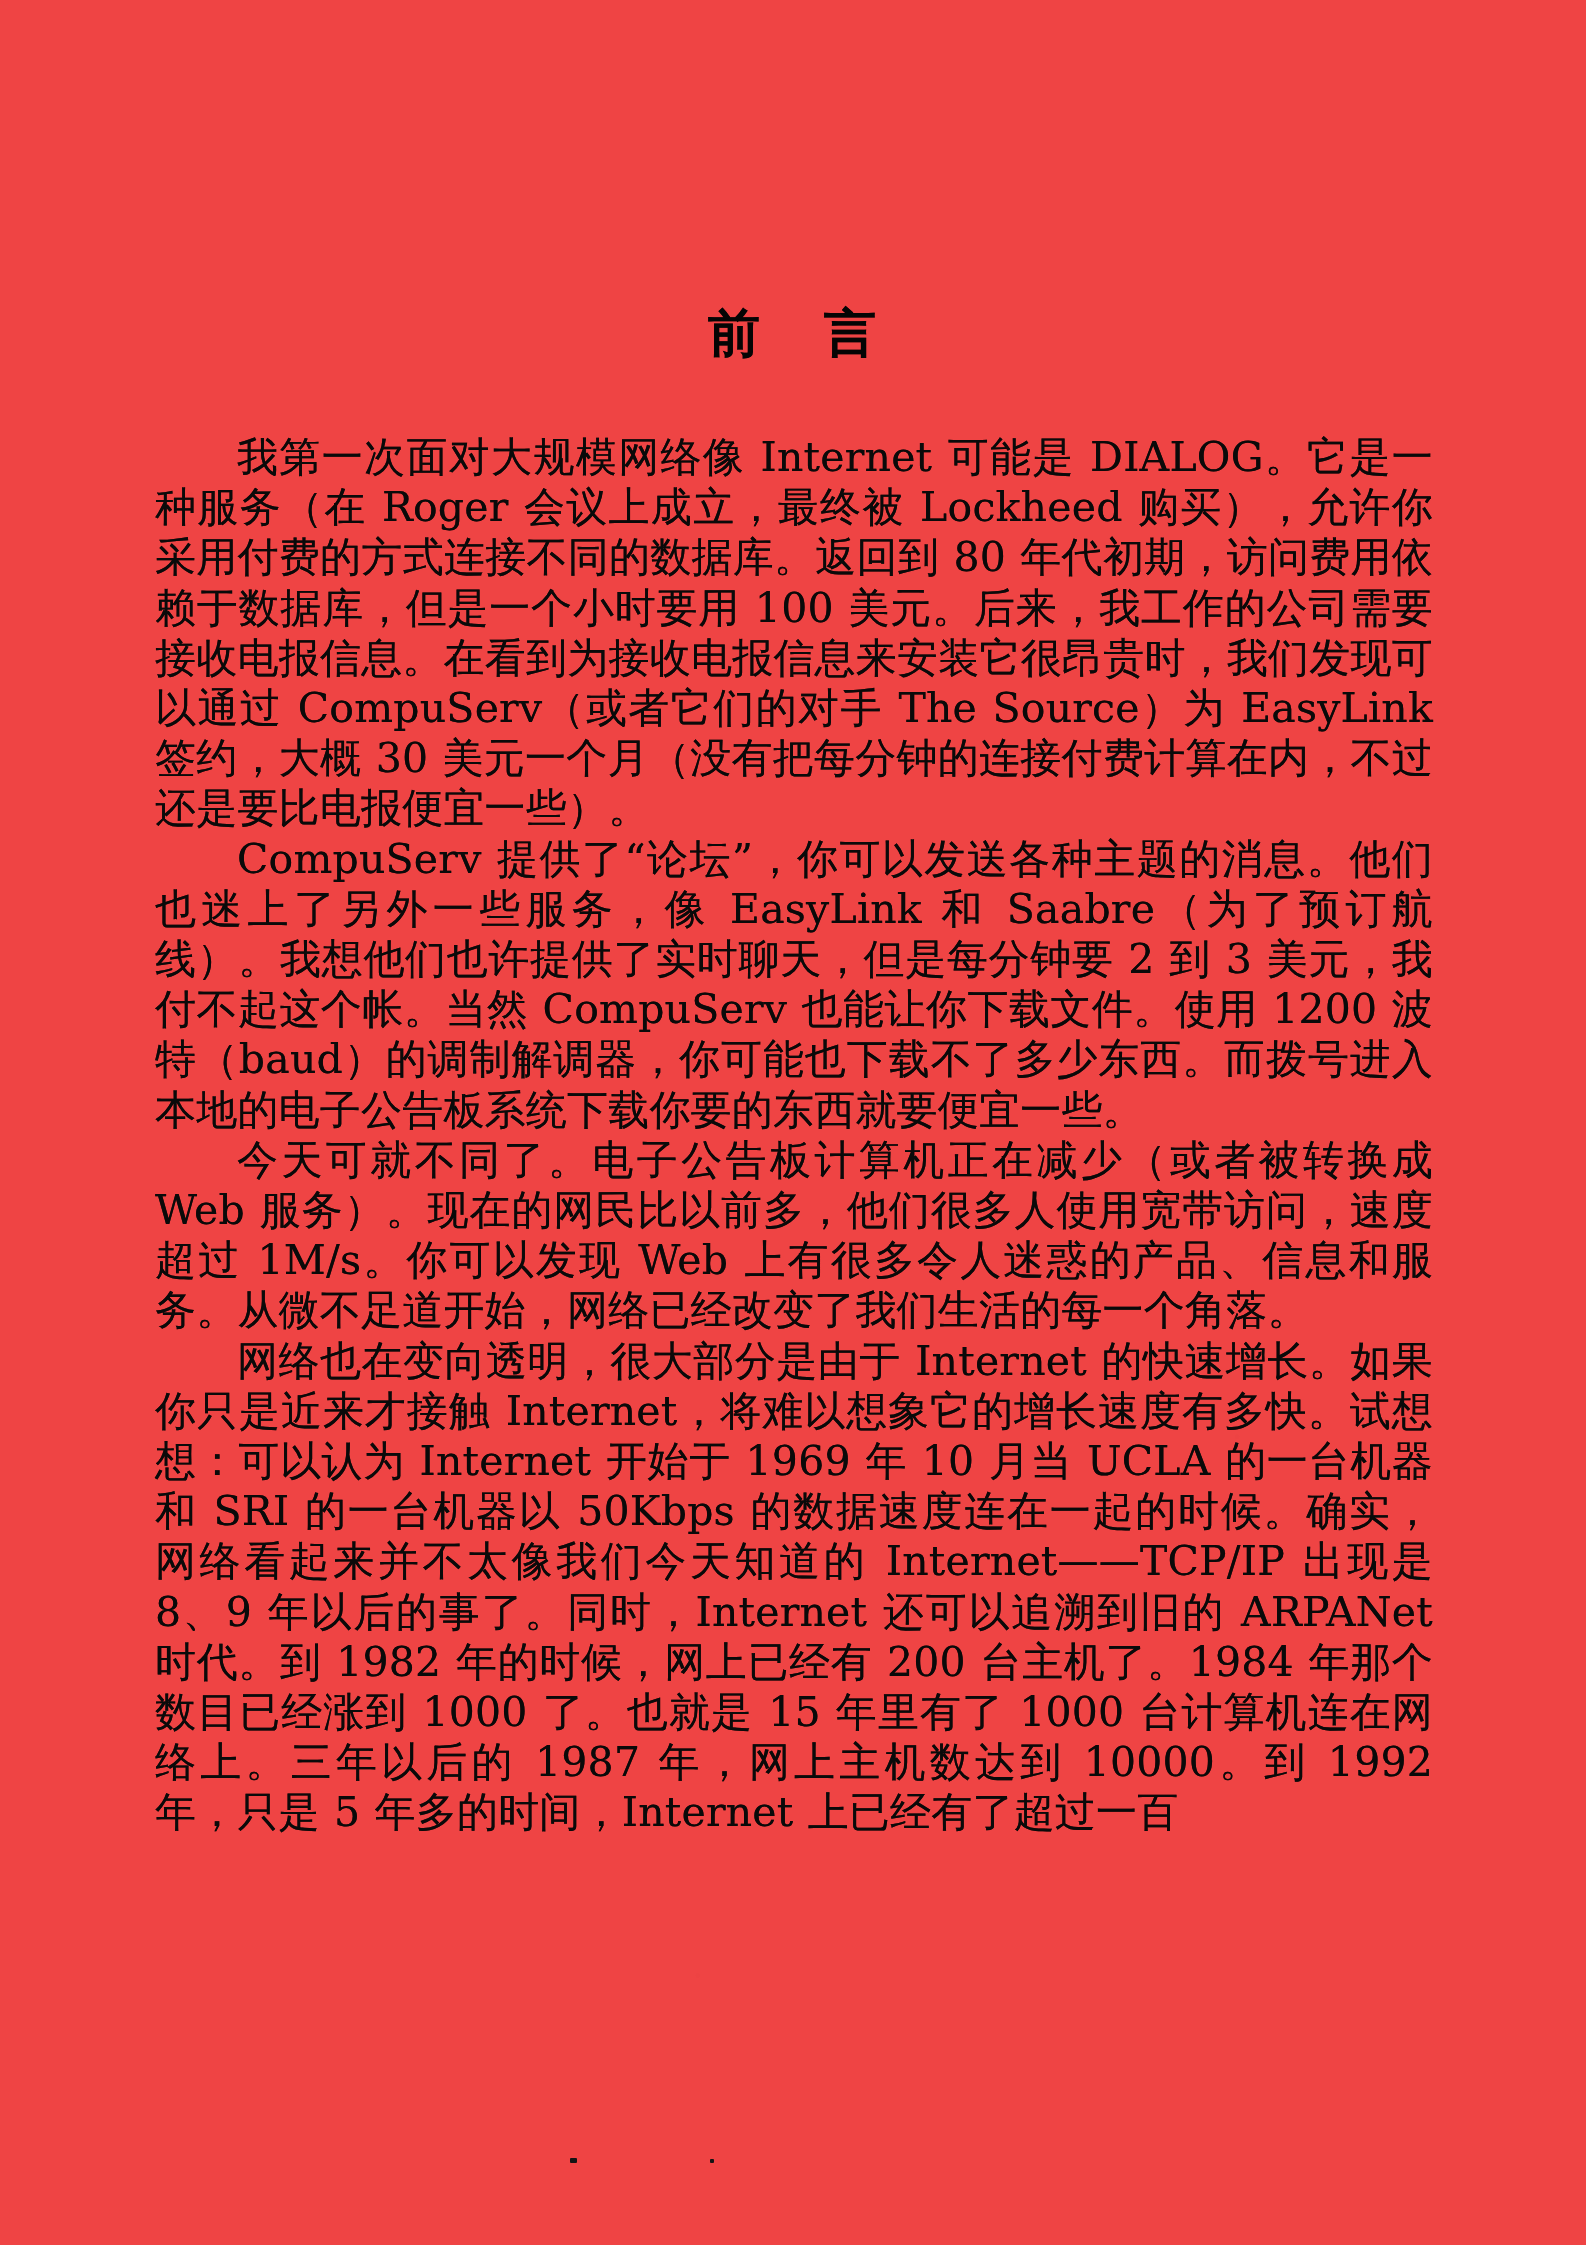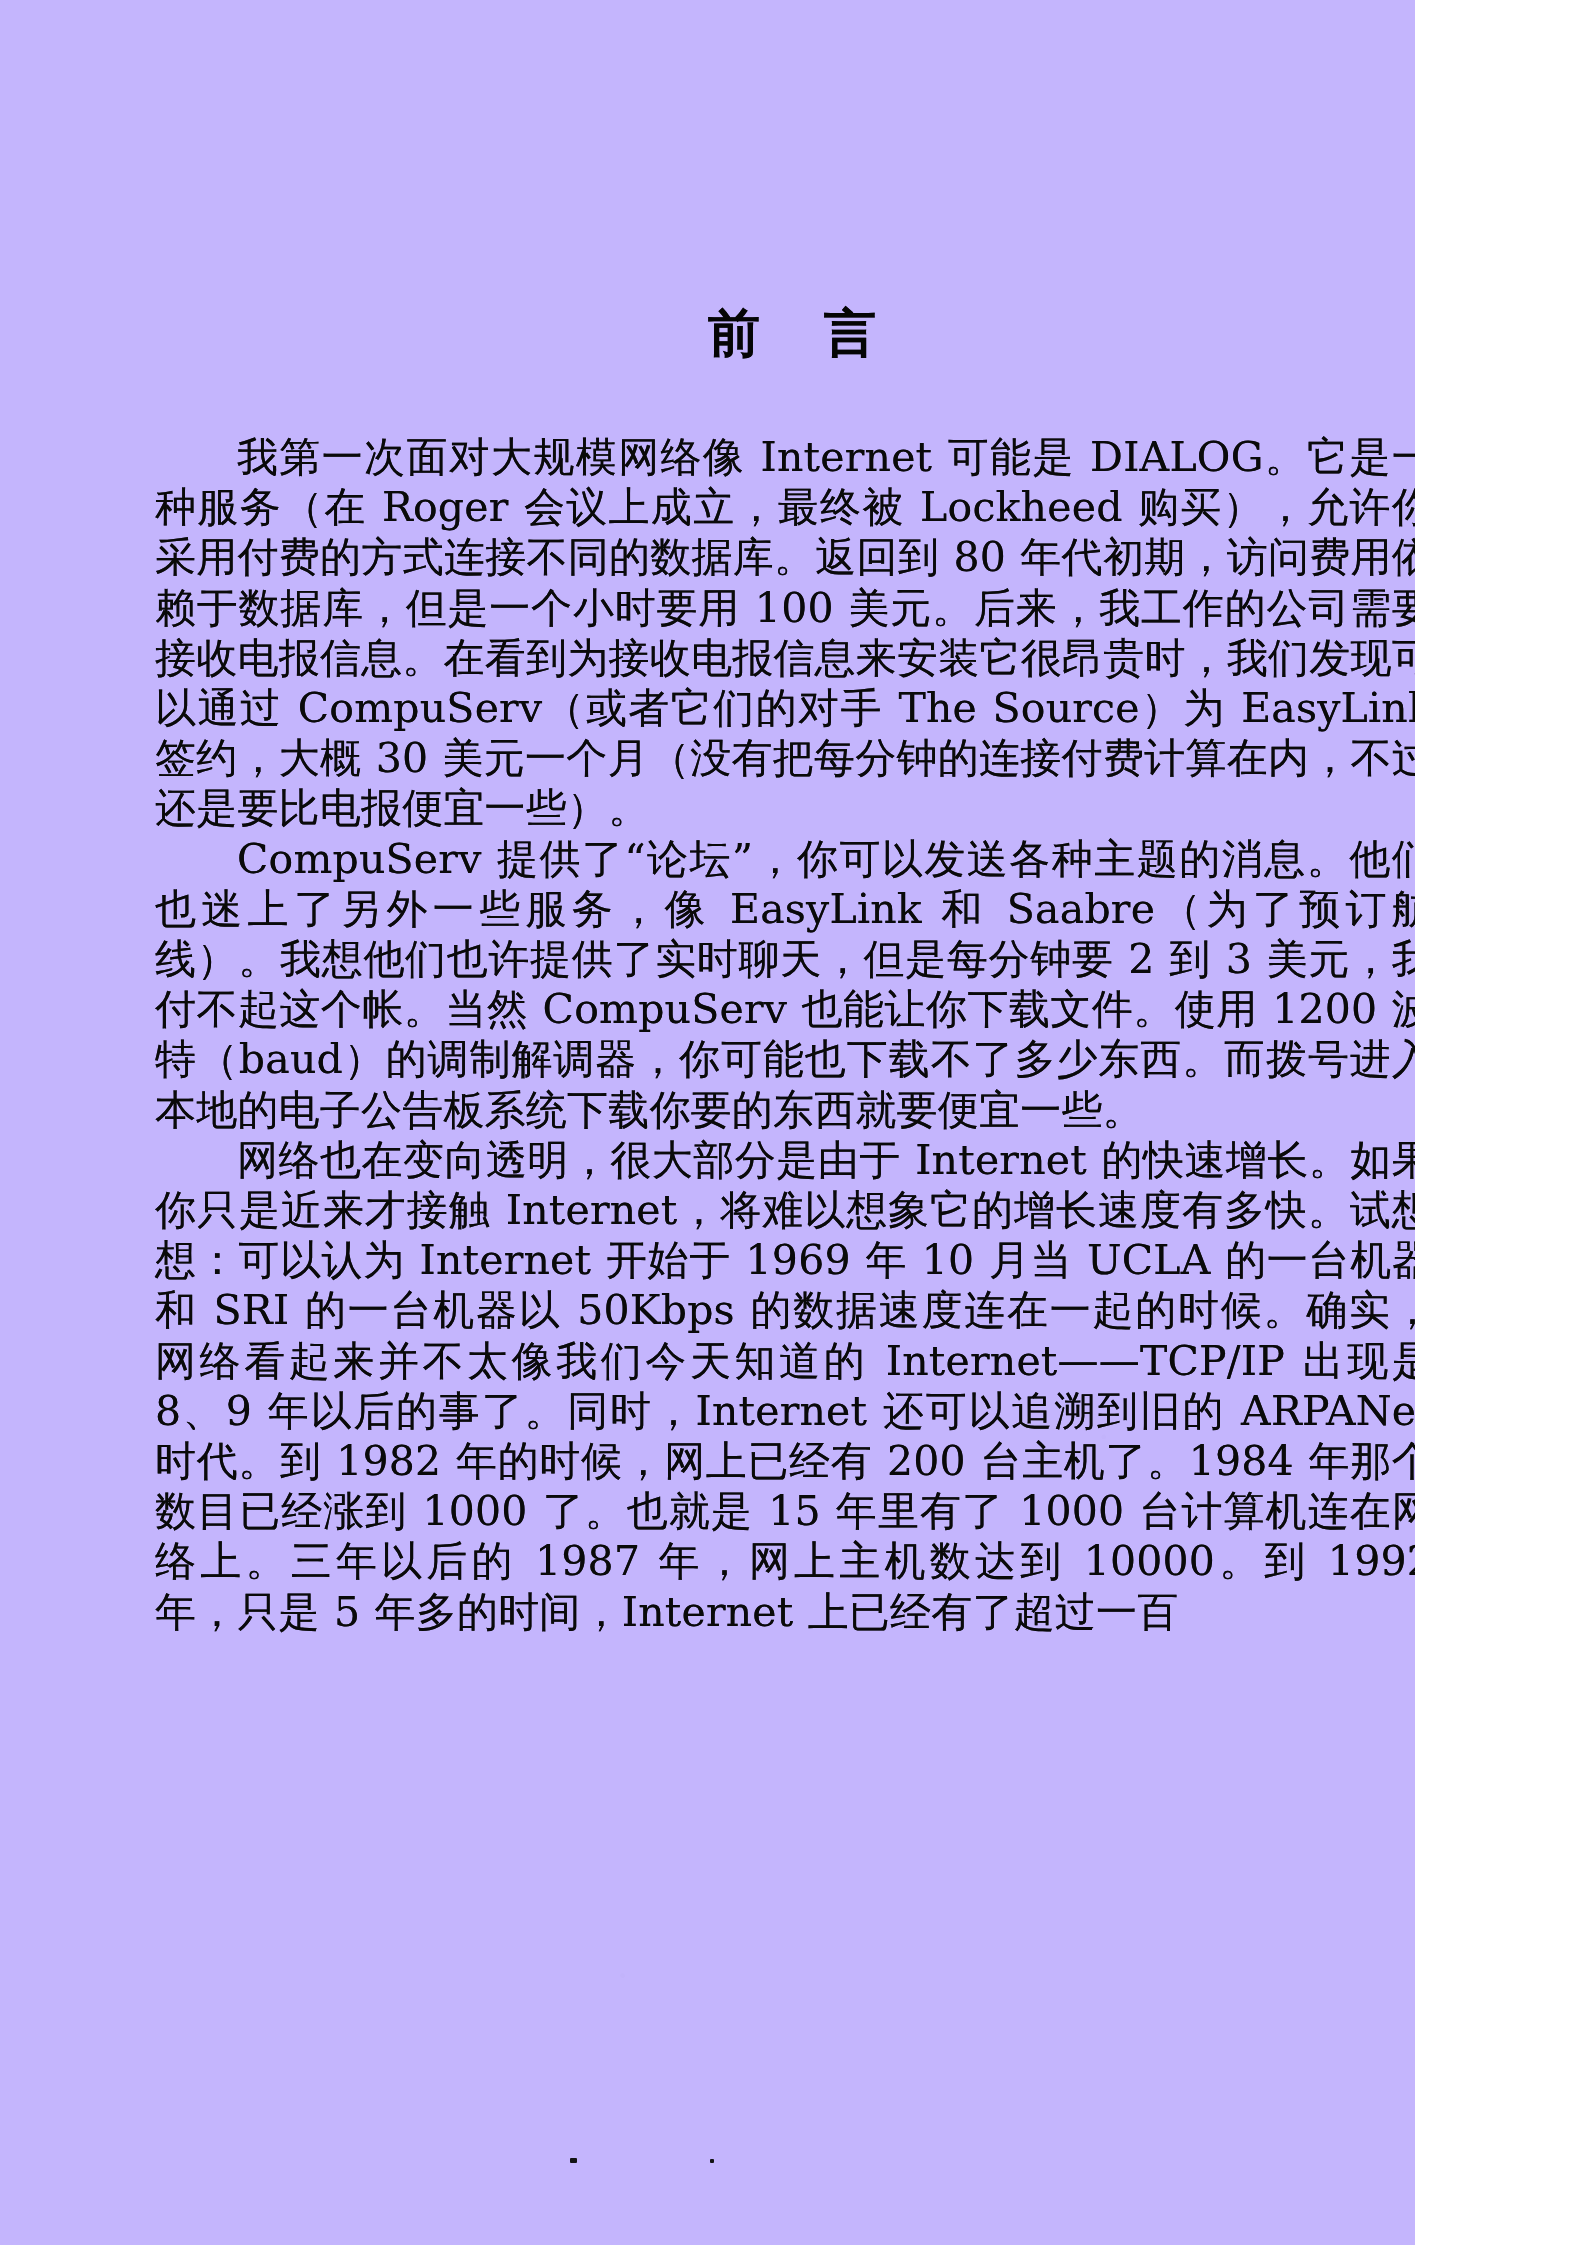--- a/index.html
+++ b/index.html
@@ -4,23 +4,23 @@
 <title>前言</title>
 <style>
   html, body {
     margin: 0;
     padding: 0;
     background: #ffffff;
   }
 
   .page {
     position: relative;
-    width: 1415px;
+    width: 1586px;
     height: 2245px;
-    background: #c4b5fd;
+    background: #ef4444;
     overflow: hidden;
     font-family: "DejaVu Serif", "Liberation Serif", serif;
     color: #000000;
   }
 
   
   .scan-grain {
     position: absolute;
     inset: 0;
     pointer-events: none;
@@ -93,19 +93,20 @@
 
   <div class="scan-grain"></div>
 
   <h1 class="doc-title">
     <span>前</span><span class="gap"></span><span>言</span>
   </h1>
 
   <div class="body-block">
     <p class="para">我第一次面对大规模网络像 Internet 可能是 DIALOG。它是一种服务（在 Roger 会议上成立，最终被 Lockheed 购买），允许你采用付费的方式连接不同的数据库。返回到 80 年代初期，访问费用依赖于数据库，但是一个小时要用 100 美元。后来，我工作的公司需要接收电报信息。在看到为接收电报信息来安装它很昂贵时，我们发现可以通过 CompuServ（或者它们的对手 The Source）为 EasyLink 签约，大概 30 美元一个月（没有把每分钟的连接付费计算在内，不过还是要比电报便宜一些）。</p>
     <p class="para">CompuServ 提供了“论坛”，你可以发送各种主题的消息。他们也迷上了另外一些服务，像 EasyLink 和 Saabre（为了预订航线）。我想他们也许提供了实时聊天，但是每分钟要 2 到 3 美元，我付不起这个帐。当然 CompuServ 也能让你下载文件。使用 1200 波特（baud）的调制解调器，你可能也下载不了多少东西。而拨号进入本地的电子公告板系统下载你要的东西就要便宜一些。</p>
+    <p class="para">今天可就不同了。电子公告板计算机正在减少（或者被转换成 Web 服务）。现在的网民比以前多，他们很多人使用宽带访问，速度超过 1M/s。你可以发现 Web 上有很多令人迷惑的产品、信息和服务。从微不足道开始，网络已经改变了我们生活的每一个角落。</p>
     <p class="para">网络也在变向透明，很大部分是由于 Internet 的快速增长。如果你只是近来才接触 Internet，将难以想象它的增长速度有多快。试想想：可以认为 Internet 开始于 1969 年 10 月当 UCLA 的一台机器和 SRI 的一台机器以 50Kbps 的数据速度连在一起的时候。确实，网络看起来并不太像我们今天知道的 Internet——TCP/IP 出现是 8、9 年以后的事了。同时，Internet 还可以追溯到旧的 ARPANet 时代。到 1982 年的时候，网上已经有 200 台主机了。1984 年那个数目已经涨到 1000 了。也就是 15 年里有了 1000 台计算机连在网络上。三年以后的 1987 年，网上主机数达到 10000。到 1992 年，只是 5 年多的时间，Internet 上已经有了超过一百</p>
   </div>
 
   <span class="speckle speckle-left"></span>
   <span class="speckle speckle-right"></span>
 
 </div>
 
 </body></html>

